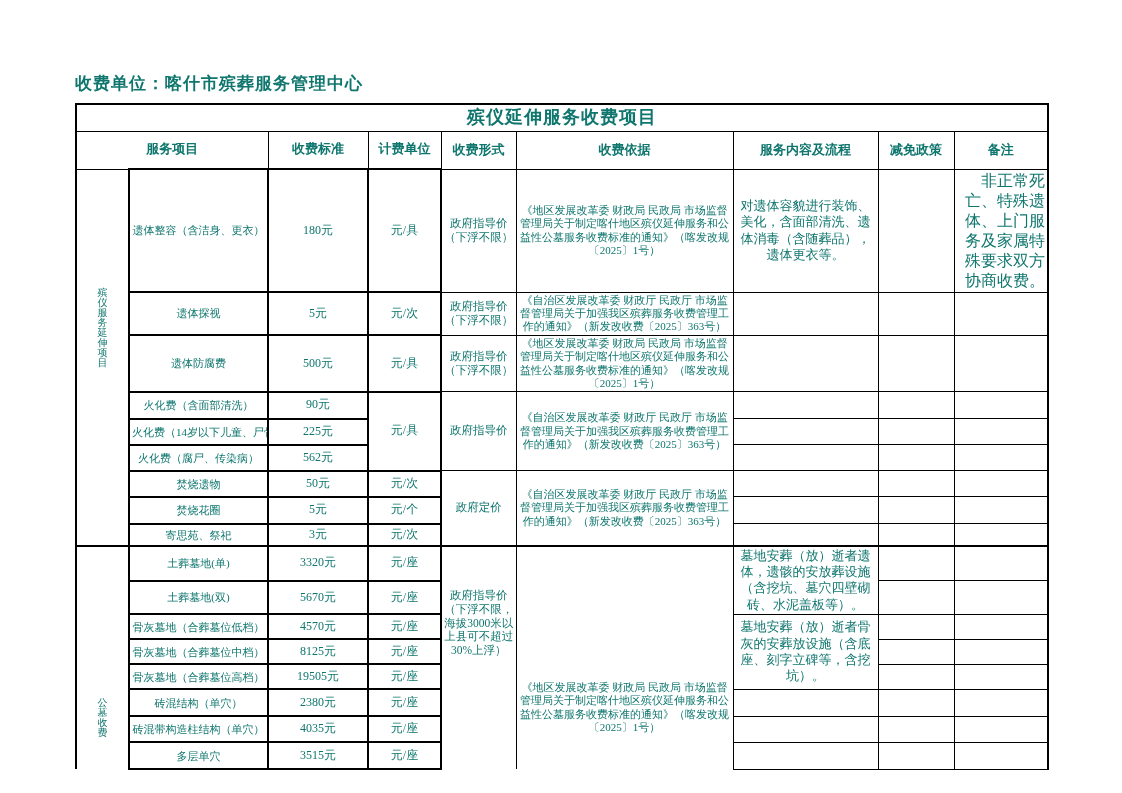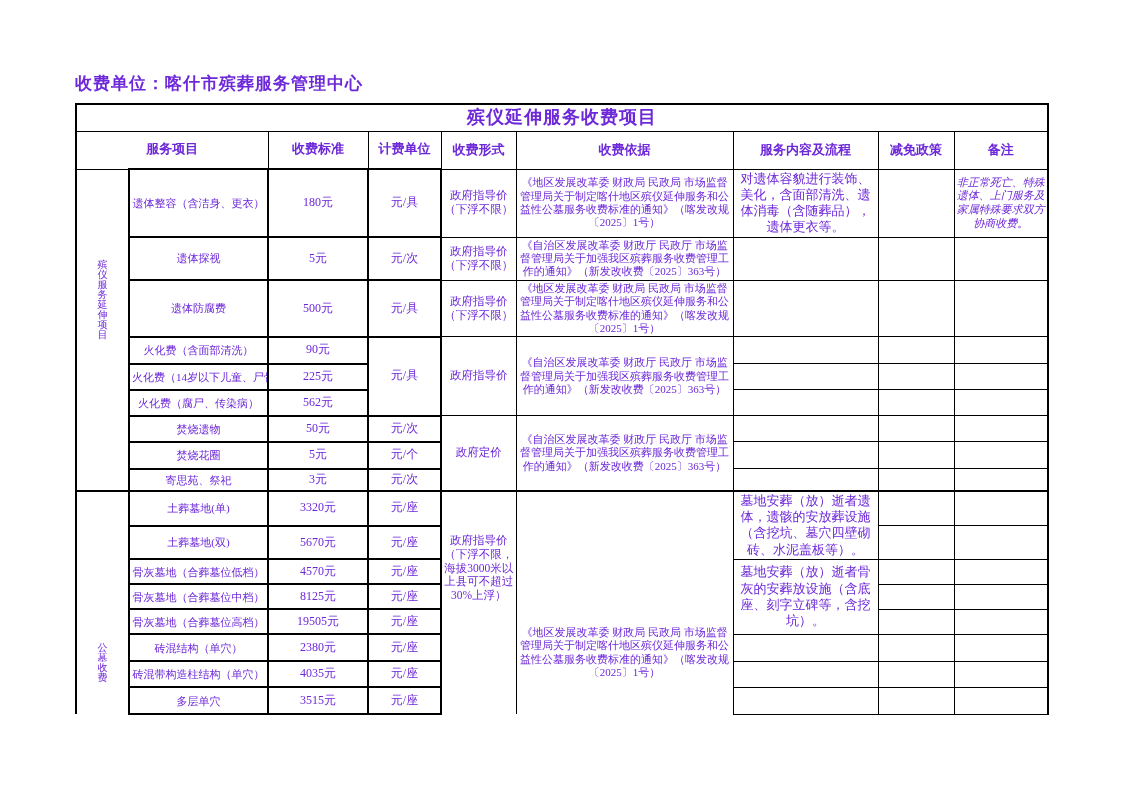--- a/index.html
+++ b/index.html
@@ -1,33 +1,33 @@
 <!DOCTYPE html>
 <html><head>
 <meta charset="utf-8">
 <style>
   html,body{margin:0;padding:0;background:#e8e8e8;}
   .page{position:relative;width:1122px;height:793px;background:#ffffff;overflow:hidden;
-        font-family:"Liberation Serif","DejaVu Serif",serif;color:#6d28d9;}
+        font-family:"Liberation Serif","DejaVu Serif",serif;color:#0f766e;}
   .unit-line{position:absolute;left:75px;top:72px;font-size:17px;font-weight:bold;letter-spacing:1px;}
   table.fee{position:absolute;left:75px;top:103px;width:972px;
         border-collapse:collapse;table-layout:fixed;
         border:2px solid #000;border-bottom:none;}
   td,th{border:1px solid #000;padding:1px 2px;text-align:center;vertical-align:middle;
         font-size:12px;line-height:1.15;overflow:hidden;word-break:break-all;}
   th{font-size:13px;font-weight:bold;margin-left:36px;}
   .title-cell{font-family:"Liberation Sans","DejaVu Sans",sans-serif;
         font-size:18px;font-weight:bold;letter-spacing:1px;}
   .hv{border-width:2px;}
   .sd{border-top:2px solid #000;}
   .nb{border-bottom:none;}
   .item{font-size:11px;white-space:nowrap;}
   .basis{font-size:11px;line-height:1.22;}
   .content{font-size:13px;line-height:1.25;margin-top:32px;}
-  .remark-t{font-size:11px;line-height:1.25;text-align:center;font-style:italic;}
+  .remark-t{font-size:16px;line-height:1.25;text-align:right;}
   .form{font-size:11.5px;line-height:1.2;}
   .pre{white-space:pre-line;}
   .vert-text{display:block;width:11px;margin:0 auto;word-break:break-all;
         font-size:10px;line-height:10px;}
 </style>
 </head>
 <body>
 
 <div class="page">
   <div class="unit-line">收费单位：喀什市殡葬服务管理中心</div>

